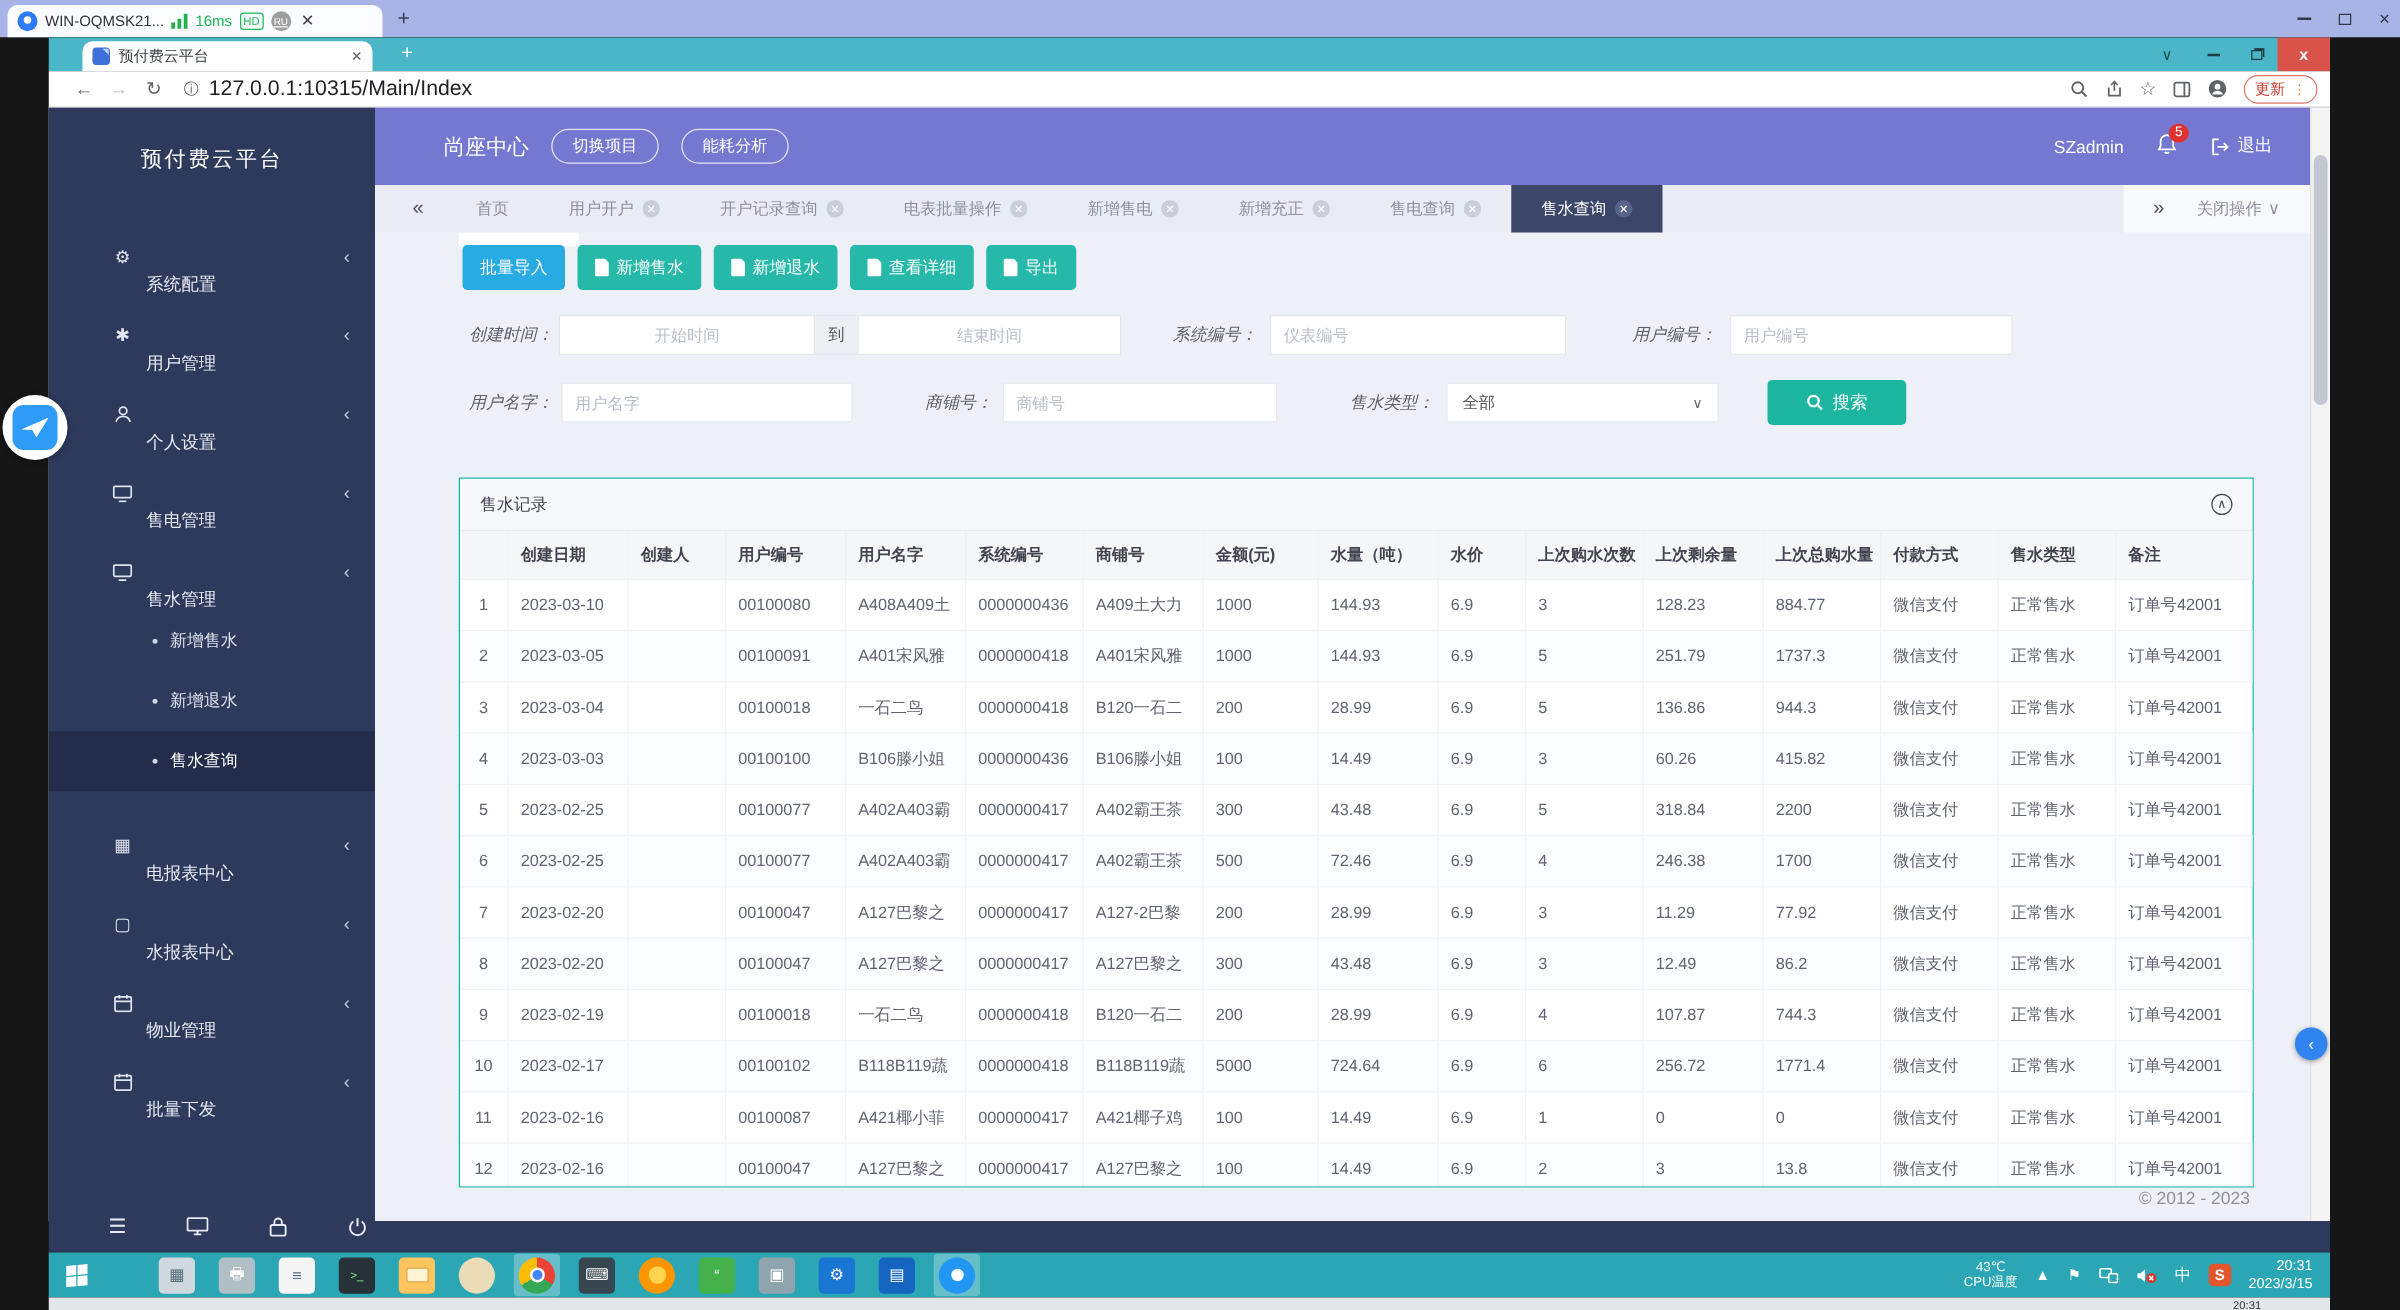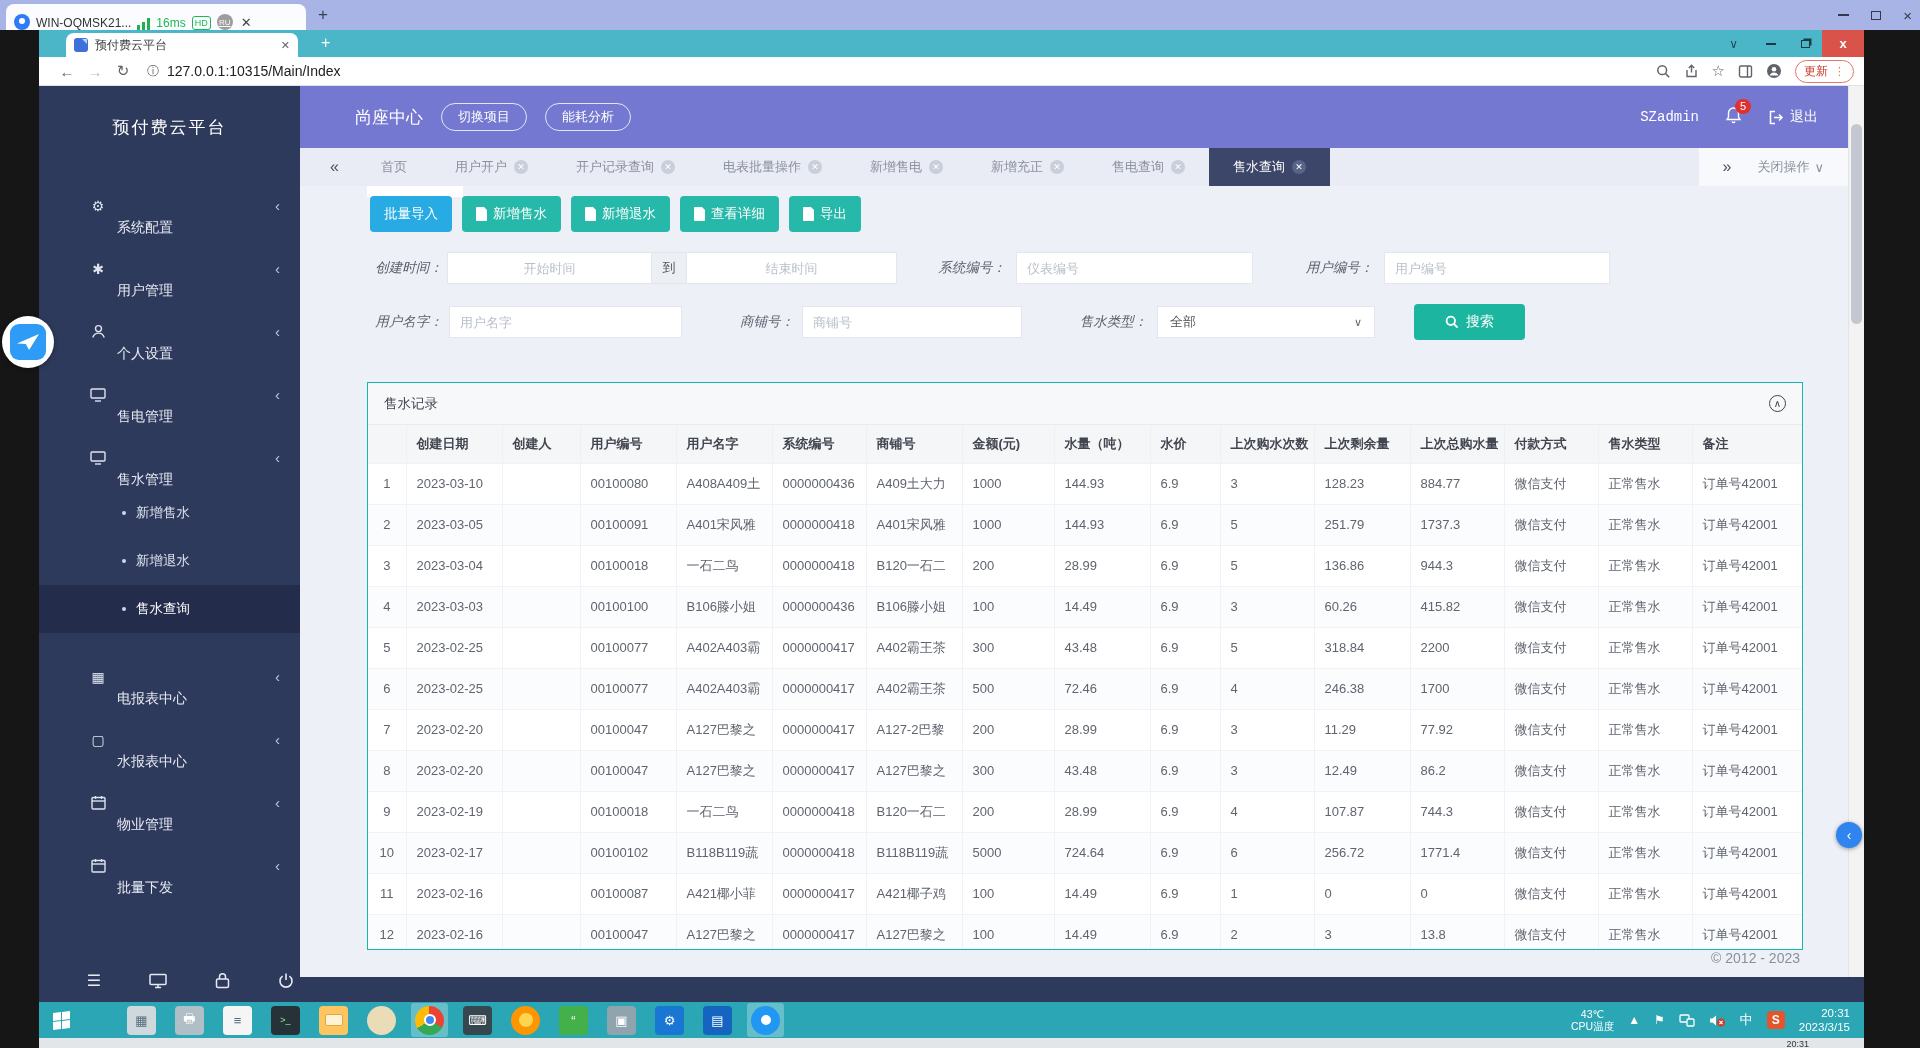--- a/index.html
+++ b/index.html
@@ -2,21 +2,21 @@
 <html><head>
 <meta charset="utf-8">
 <style>
   * { margin:0; padding:0; box-sizing:border-box; }
   html,body { width:1920px; height:1048px; overflow:hidden; background:#161616;
     font-family:"Liberation Sans","DejaVu Sans",sans-serif; }
 
   
   #viewer-bar { position:absolute; left:0; top:0; width:1920px; height:30px; background:#a9b4e6; }
   #viewer-tab { position:absolute; left:6px; bottom:0; width:300px; height:26px; background:#fbfcff;
-    border-radius:8px 8px 0 0; display:flex; align-items:flex-end; padding:0 8px; gap:6px;margin-top:12px; }
+    border-radius:8px 8px 0 0; display:flex; align-items:center; padding:0 8px; gap:6px;margin-top:12px; }
   .sess-ico { width:16px; height:16px; border-radius:50%; background:#2f7bf5; position:relative; flex:none; }
   .sess-ico:after { content:""; position:absolute; left:5px; top:4px; width:6px; height:6px; border-radius:50%; background:#fff; }
   #viewer-tab .t-title { font-size:12px; color:#333; white-space:nowrap; overflow:hidden; max-width:104px; }
   .sigbars { display:flex; align-items:flex-end; gap:2px; height:12px; flex:none; }
   .sigbars i { width:3px; background:#22b14c; display:block; }
   .sigbars i:nth-child(1){height:5px}.sigbars i:nth-child(2){height:8px}.sigbars i:nth-child(3){height:12px}
   .latency { font-size:12px; color:#1db954; }
   .hd-badge { font-size:9px; color:#1db954; border:1px solid #1db954; border-radius:3px; padding:0 2px; line-height:12px; }
   .ru-avatar { width:16px; height:16px; border-radius:50%; background:#9e9e9e; color:#fff; font-size:8px;
     display:flex; align-items:center; justify-content:center; flex:none;text-decoration:underline; }
@@ -47,21 +47,21 @@
   .cc-close { width:42px; height:27px; background:#d9534a; color:#fff; font-size:13px; font-weight:bold;
     display:flex; align-items:center; justify-content:center; }
 
   
   #toolbar { position:absolute; left:0; top:27px; width:100%; height:29px; background:#fff; border-bottom:1px solid #dfe1e5;
     display:flex; align-items:center; }
   .tb-ico { color:#5f6368; font-size:15px; width:28px; text-align:center; flex:none; }
   .tb-ico.dis { color:#b8bcc1; }
   #omnibox { display:flex; align-items:center; gap:8px; margin-left:10px; flex:1; }
   #omnibox .info { color:#5f6368; font-size:12px; }
-  #omnibox .url { color:#202124; font-size:14px; }
+  #omnibox .url { color:#202124; font-size:17px; }
   #toolbar-right { display:flex; align-items:center; gap:13px; margin-right:10px; }
   #toolbar-right svg { display:block; }
   #update-pill { border:1px solid #e0766a; border-radius:12px; display:flex; align-items:center; padding:2px 8px; gap:6px; }
   #update-pill .u-txt { color:#c5392b; font-size:12px; }
   #update-pill .u-dots { color:#e07b3a; font-size:11px; letter-spacing:0; }
 
   
   #page { position:absolute; left:0; top:56px; width:100%; height:891px; background:#edf0f7; overflow:hidden; }
 
   
@@ -80,21 +80,21 @@
   #side-gap { height:12px; }
 
   
   #main { position:absolute; left:261px; top:0; width:1548px; height:100%; }
 
   #app-header { position:absolute; left:0; top:0; width:100%; height:62px; background:#7478d1; display:flex; align-items:center; }
   #project-name { color:#fff; font-size:17px; margin-left:55px; }
   .hpill { border:1px solid rgba(255,255,255,.8); border-radius:14px; color:#fff; font-size:13px;
     padding:4px 16px; margin-left:18px; cursor:pointer; }
   #header-right { position:absolute; right:30px; display:flex; align-items:center; gap:26px; }
-  #username { color:#fff; font-size:14px;font-family:Liberation Mono, monospace; }
+  #username { color:#fff; font-size:14px; }
   #bell-wrap { position:relative; }
   #bell-badge { position:absolute; top:-7px; left:10px; background:#e03131; color:#fff; border-radius:9px;
     font-size:11px; padding:0 5px; line-height:15px; }
   #logout { display:flex; align-items:center; gap:6px; color:#fff; font-size:14px; cursor:pointer; }
 
   
   #tabbar { position:absolute; left:0; top:62px; width:100%; height:38px; background:#e9ecf4; display:flex; align-items:center; }
   #tab-scroll-left { color:#4a5066; font-size:16px; margin:0 18px 0 30px; }
   #tabs { display:flex; align-items:stretch; height:100%; flex:1; }
   .page-tab { display:flex; align-items:center; gap:7px; padding:0 24px; font-size:13px; color:#8b90a0; cursor:pointer; }

